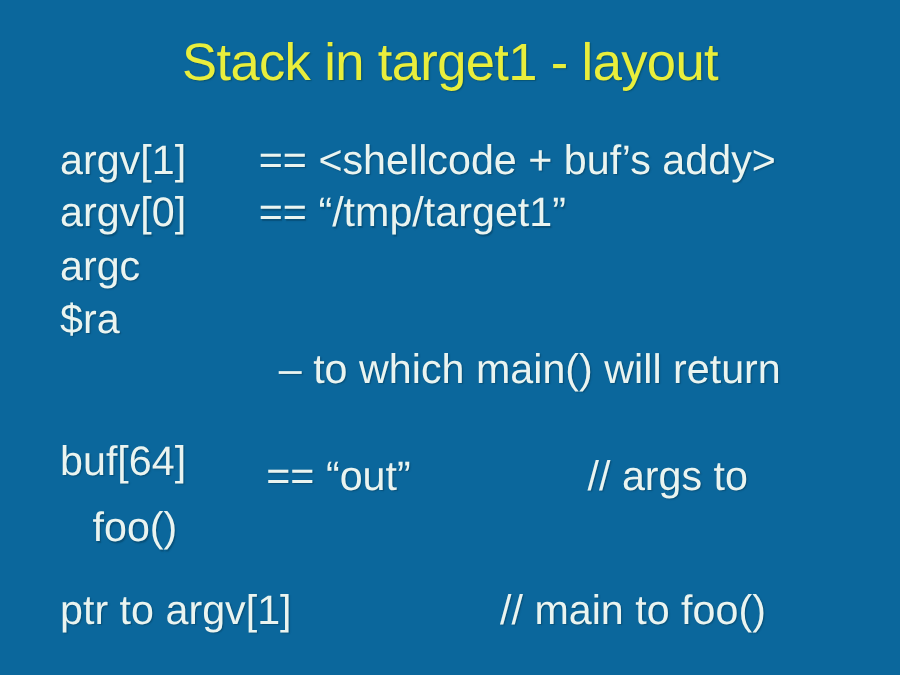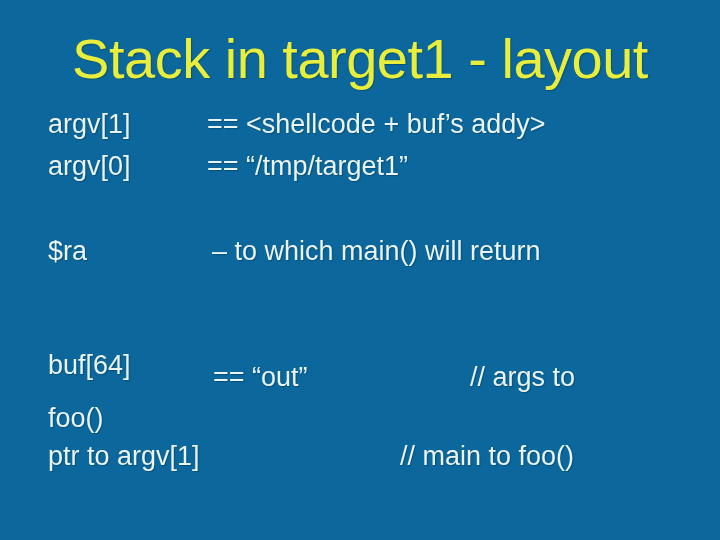--- a/index.html
+++ b/index.html
@@ -13,35 +13,35 @@
     background: #0b679c;
     overflow: hidden;
     font-family: "Liberation Sans", sans-serif;
   }
   .title {
     position: absolute;
     top: 26px;
     left: 0;
     width: 720px;
     text-align: center;
-    font-size: 56px;
+    font-size: 42px;
     font-weight: 400;
     letter-spacing: -0.5px;
     color: #e9ee3c;
     text-shadow: 1px 1px 1px rgba(0, 50, 40, 0.35);
     white-space: nowrap;
   }
   .body-text {
     position: absolute;
     top: 0;
     left: 0;
     width: 720px;
     height: 540px;
     color: #eaf4f0;
-    font-size: 27px;
+    font-size: 33px;
     text-shadow: 1px 1px 1px rgba(0, 40, 60, 0.35);
   }
   .row {
     position: absolute;
     left: 48px;
     width: 660px;
     height: 40px;
     white-space: nowrap;
   }
   .seg {
@@ -51,27 +51,27 @@
   }
   
   .r0 { top: 109px; }
   .r1 { top: 151px; text-align: center; }
   .r2 { top: 194px; }
   .r3 { top: 236px; }
   .r4 { top: 278px; }
   .r5 { top: 320px; margin-top: 30px; }
   .r6 { top: 362px; }
   .r7 { top: 403px; }
-  .r8 { top: 441px; text-decoration: underline; }
+  .r8 { top: 469px; text-decoration: underline; }
   
   .x0   { left: 0; }
-  .ind  { left: 0; }
+  .ind  { left: 26px; }
   .v159 { left: 159px; }
   .v165 { left: 165px; }
-  .v180 { left: 164px; }
+  .v180 { left: 175px; margin-top: 40px; }
   .v188 { left: 188px; }
   .v201 { left: 201px; }
   .c352 { left: 352px; }
   .c422 { left: 422px; }
 </style>
 </head>
 <body>
 
 <div id="slide">
 
@@ -82,20 +82,23 @@
     <div class="row r0">
       <span class="seg x0">argv[1]</span>
       <span class="seg v159">== &lt;shellcode + buf’s addy&gt;</span>
     </div>
 
     <div class="row r1">
       <span class="seg x0">argv[0]</span>
       <span class="seg v159">== “/tmp/target1”</span>
     </div>
 
+    <div class="row r2">
+      <span class="seg x0">argc</span>
+    </div>
 
     <div class="row r3">
       <span class="seg x0">$ra</span>
       <span class="seg v180">– to which main() will return</span>
     </div>
 
 
     <div class="row r5">
       <span class="seg x0">buf[64]</span>
     </div>

